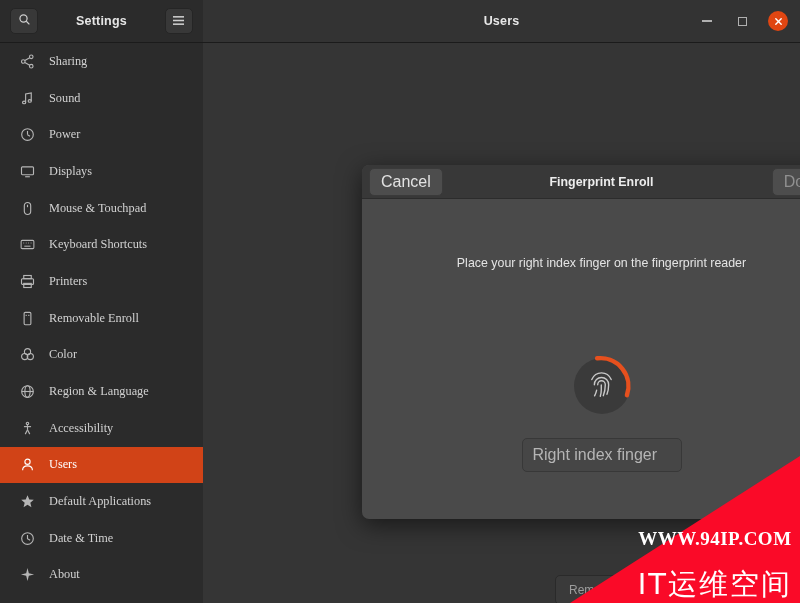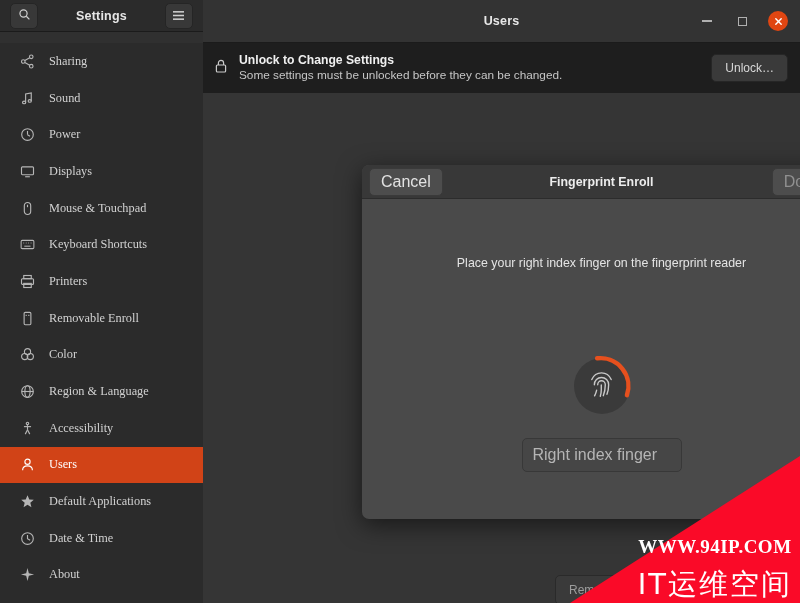--- a/index.html
+++ b/index.html
@@ -24,21 +24,21 @@
   }
 
   
   #titlebar {
     position: absolute;
     left: 0; top: 0;
     width: 800px; height: 43px;
     display: flex;
   }
   #titlebar-left {
-    width: 203px; height: 32px;
+    width: 203px; height: 43px;
     background: #2b2b2b;
     border-bottom: 1px solid #1b1b1b;
     box-sizing: border-box;
     display: flex;
     align-items: center;
     justify-content: space-between;
     padding: 0 10px;
   }
   #titlebar-right {
     flex: 1; height: 43px;
@@ -332,21 +332,21 @@
     right: 8px; bottom: 4px;
     text-align: center;
     color: #ffffff;
     line-height: 1;
   }
   #wm-url {
     font-family: "Liberation Serif", serif;
     font-weight: bold;
     font-size: 19px;
     letter-spacing: .5px;
-    margin-bottom: 14px;
+    margin-bottom: 22px;
   }
   #wm-cn {
     font-family: "DejaVu Sans", sans-serif;
     font-weight: normal;
     font-size: 29px;
     letter-spacing: 2px;
   }
 </style>
 </head>
 <body>
@@ -553,33 +553,20 @@
         <svg width="15" height="15" viewBox="0 0 16 16" fill="currentColor">
           <path d="M8 1 L9.4 6.6 L15 8 L9.4 9.4 L8 15 L6.6 9.4 L1 8 L6.6 6.6 Z"></path>
         </svg>
       </span>
       <span>About</span>
     </div>
   </div>
 
   <div id="content">
 
-    <div id="infobar">
-      <span id="lock-icon">
-        <svg width="16" height="16" viewBox="0 0 16 16" fill="none" stroke="currentColor" stroke-width="1.2">
-          <rect x="3.4" y="7" width="9.2" height="7" rx="1"></rect>
-            <path d="M5.4 7V5a2.6 2.6 0 0 1 5.2 0v2"></path>
-        </svg>
-      </span>
-      <div id="infobar-text">
-        <div id="infobar-title">Unlock to Change Settings</div>
-        <div id="infobar-sub">Some settings must be unlocked before they can be changed.</div>
-      </div>
-      <button id="unlock-btn">Unlock…</button>
-    </div>
 
     <div id="bg-page">
 
       <div id="avatar-edit">
         <span>
           <svg width="14" height="14" viewBox="0 0 16 16" fill="none" stroke="currentColor" stroke-width="1.3">
             <path d="M11.4 2.6l2 2L6 12H4v-2z"></path>
           </svg>
         </span>
       </div>

